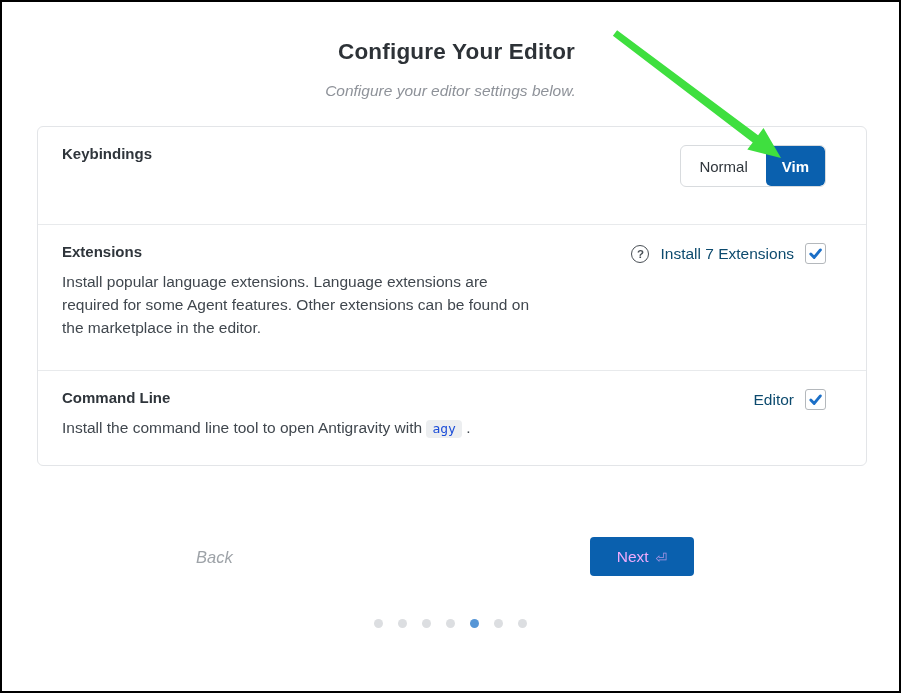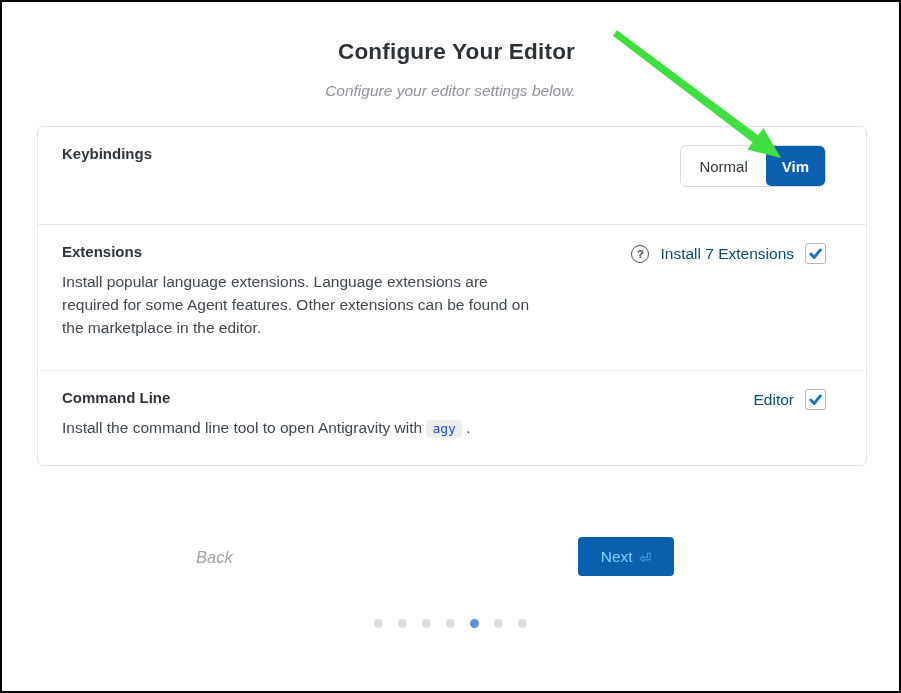--- a/index.html
+++ b/index.html
@@ -71,22 +71,22 @@
   }
   .checkbox svg { display: block; }
 
   
   .back-btn {
     position: absolute; left: 186px; top: 542px;
     background: none; border: none; cursor: pointer;
     font-family: inherit; font-size: 16.5px; color: #9ea3a8; padding: 4px 8px; font-style: italic;
   }
   .next-btn {
-    position: absolute; left: 576px; top: 535px; width: 96px; height: 39px;
-    background: #0a60ae; color: #7dd3fc; border: none; border-radius: 4px;
+    position: absolute; left: 588px; top: 535px; width: 104px; height: 39px;
+    background: #0a60ae; color: #f0abfc; border: none; border-radius: 4px;
     font-family: inherit; font-size: 15.5px; cursor: pointer;
     display: flex; align-items: center; justify-content: center; gap: 7px;
   }
   .next-icon { opacity: .7; font-size: 14px; position: relative; top: 1px; }
 
   
   .dots {
     position: absolute; top: 617px; left: 0; width: 100%;
     display: flex; justify-content: center; gap: 15px;
   }

